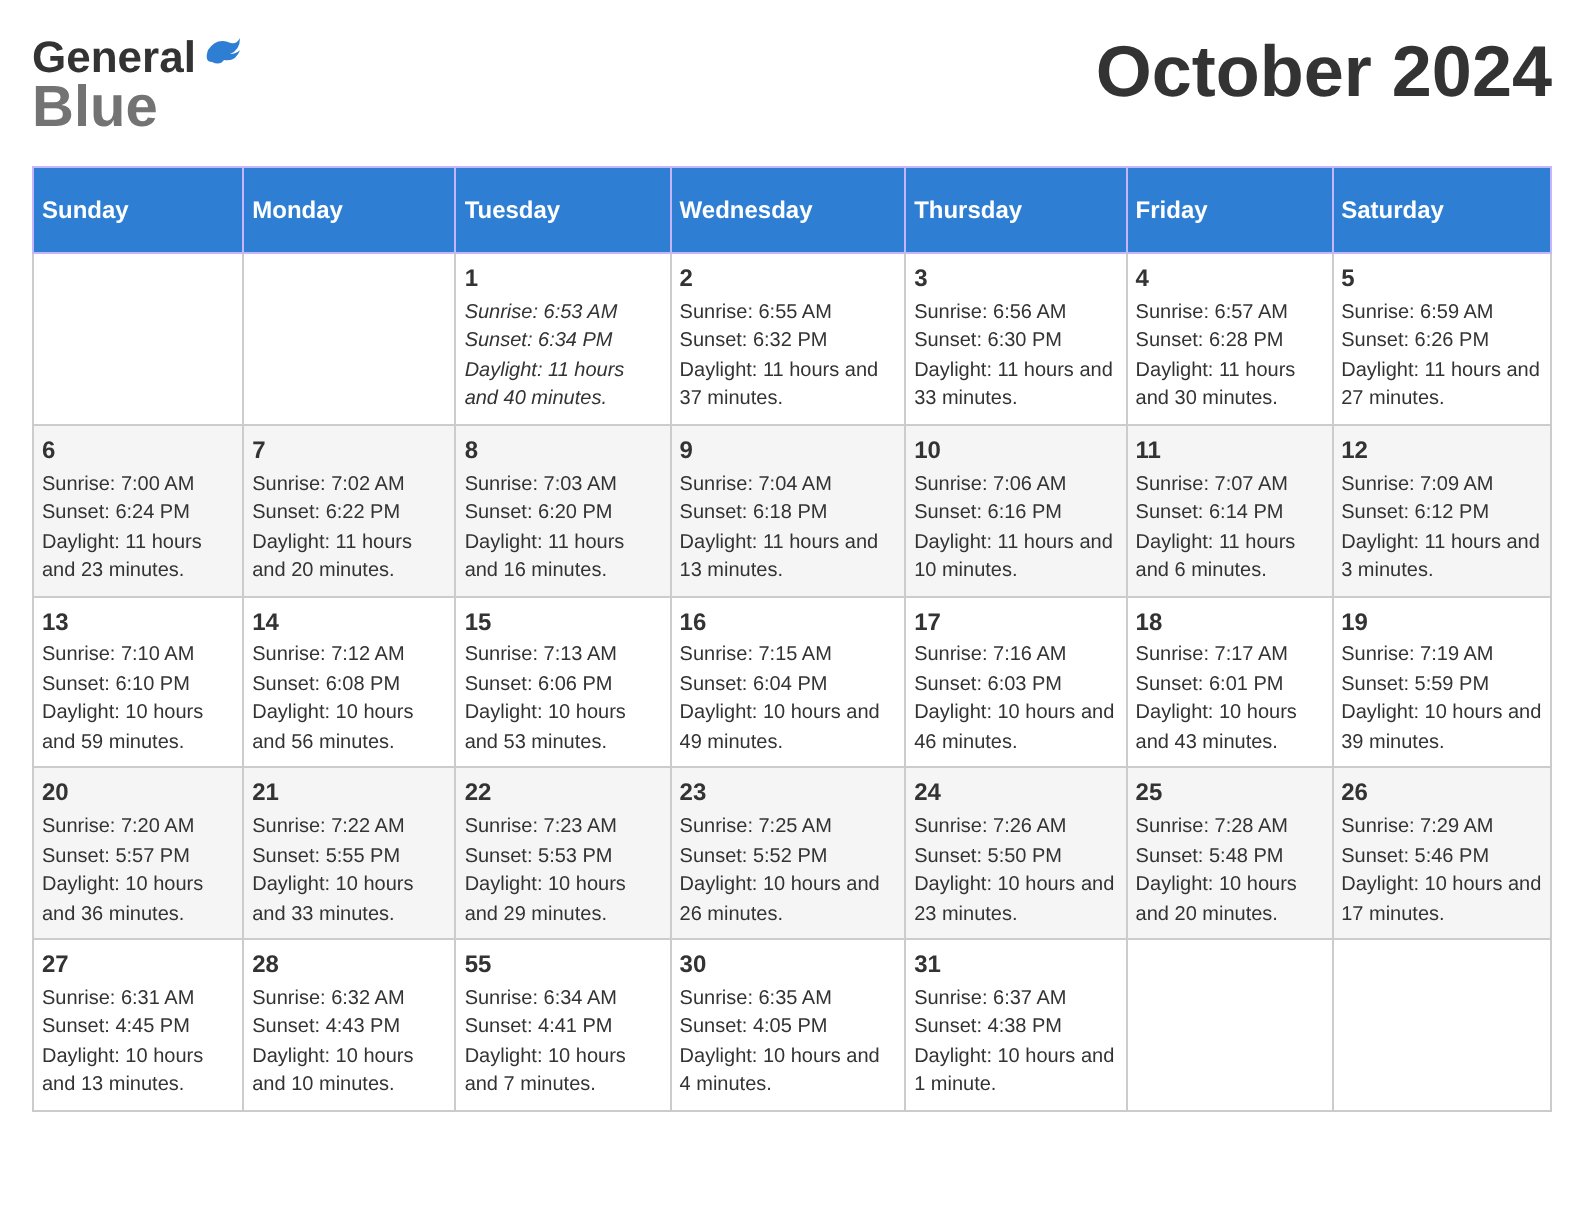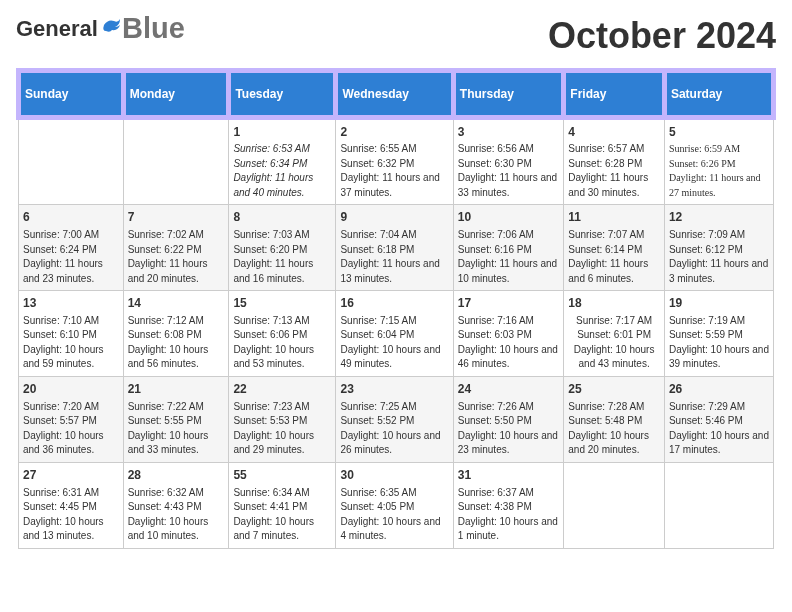--- a/index.html
+++ b/index.html
@@ -11,20 +11,21 @@
       padding: 16px;
     }
     .header {
       display: flex;
       justify-content: space-between;
       align-items: flex-start;
       margin-bottom: 12px;
     }
     .logo {
       display: flex;
+      flex-direction: column;
       align-items: flex-start;
     }
     .title-block {
       text-align: right;
     }
     .month-title {
       font-size: 36px;
       font-weight: bold;
       color: #333;
       line-height: 1.1;
@@ -38,21 +39,21 @@
       border-collapse: collapse;
       font-size: 10.5px;
     }
     thead tr th {
       background-color: #2e7fd4;
       color: #fff;
       padding: 14px 4px;
       text-align: left;
       font-size: 12px;
       font-weight: bold;
-      border: 5px solid #c4b5fd;
+      border: 1px solid #c4b5fd;
     }
     tbody tr td {
       border: 1px solid #ccc;
       padding: 4px 4px;
       vertical-align: top;
       min-height: 70px;
       height: 82px;
       color: #333;
       line-height: 1.4;
     }
@@ -130,21 +131,21 @@
 Daylight: 11 hours and 33 minutes.</div>
         </td>
         <td>
           <span class="day-num">4</span>
           <div class="day-info" style="white-space: pre-line;">Sunrise: 6:57 AM
 Sunset: 6:28 PM
 Daylight: 11 hours and 30 minutes.</div>
         </td>
         <td>
           <span class="day-num">5</span>
-          <div class="day-info" style="white-space: pre-line; font-family: Liberation Serif, serif;">Sunrise: 6:59 AM
+          <div class="day-info" style="white-space: pre-line;">Sunrise: 6:59 AM
 Sunset: 6:26 PM
 Daylight: 11 hours and 27 minutes.</div>
         </td>
       </tr>
       <tr>
         <td>
           <span class="day-num">6</span>
           <div class="day-info" style="white-space: pre-line;">Sunrise: 7:00 AM
 Sunset: 6:24 PM
 Daylight: 11 hours and 23 minutes.</div>
@@ -212,21 +213,21 @@
 Daylight: 10 hours and 49 minutes.</div>
         </td>
         <td>
           <span class="day-num">17</span>
           <div class="day-info" style="white-space: pre-line;">Sunrise: 7:16 AM
 Sunset: 6:03 PM
 Daylight: 10 hours and 46 minutes.</div>
         </td>
         <td>
           <span class="day-num">18</span>
-          <div class="day-info" style="white-space: pre-line; text-align: center;">Sunrise: 7:17 AM
+          <div class="day-info" style="white-space: pre-line;">Sunrise: 7:17 AM
 Sunset: 6:01 PM
 Daylight: 10 hours and 43 minutes.</div>
         </td>
         <td>
           <span class="day-num">19</span>
           <div class="day-info" style="white-space: pre-line;">Sunrise: 7:19 AM
 Sunset: 5:59 PM
 Daylight: 10 hours and 39 minutes.</div>
         </td>
       </tr>

